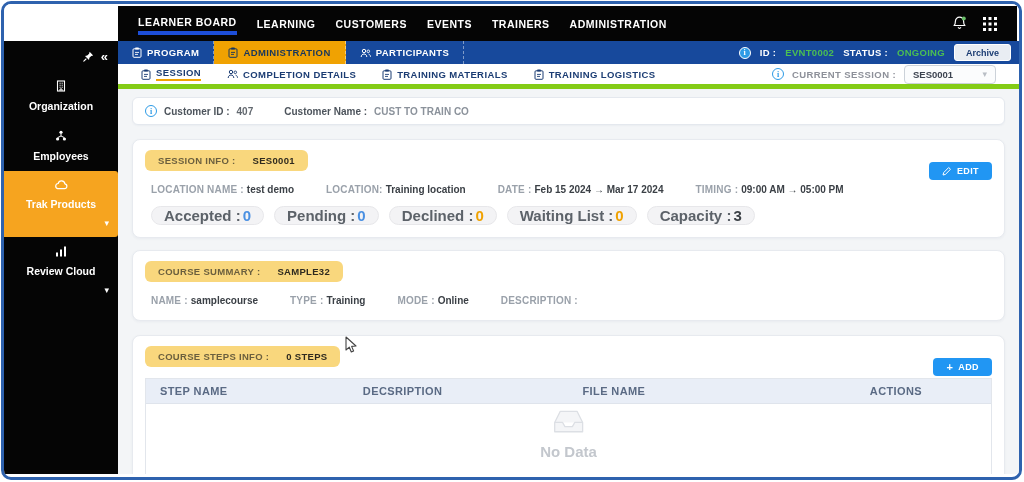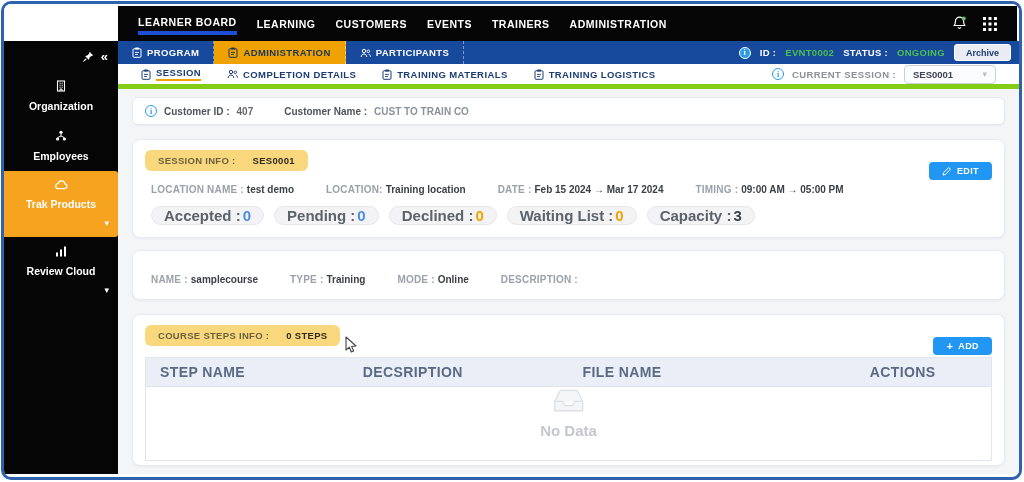--- a/index.html
+++ b/index.html
@@ -67,21 +67,21 @@
   .field .f-lbl { color:#9aa1aa; font-weight:600; letter-spacing:.2px; }
   .field .f-val { color:#3b4046; font-weight:800; margin-left:3px; }
 
   .stats-row { display:flex; gap:10px; margin:11px 0 0 6px; }
   .stat-pill { background:#f3f3f5; border:1px solid #e7e7ea; border-radius:12px; padding:0 12px; font-size:15px; font-weight:700; color:#5c6269; white-space:nowrap; }
   .stat-pill .pill-num { font-weight:800; margin-left:2px; }
 
   
   .table-wrap { margin-top:11px; border:1px solid #e2e6ec; background:#ffffff; height:104px; position:relative; overflow:hidden; }
   .t-header { display:grid; grid-template-columns:24% 26% 34% 16%; background:#e9eef7; border-bottom:1px solid #dfe4ec; }
-  .t-header .th { padding:6px 0 6px 14px; font-size:14px; font-weight:700; color:#5a6a84; letter-spacing:.4px; }
+  .t-header .th { padding:6px 0 6px 14px; font-size:11px; font-weight:700; color:#5a6a84; letter-spacing:.4px; }
   .t-empty { position:absolute; left:50%; top:54%; transform:translate(-50%,-50%); text-align:center; }
   .t-empty .nd-text { font-size:15px; color:#c3c7cd; font-weight:600; margin-top:3px; }
 
   .info-dot { width:12px; height:12px; border-radius:50%; border:1.5px solid #2e9be6; color:#2e9be6; font-size:8px; font-weight:800; display:inline-flex; align-items:center; justify-content:center; font-family:"Liberation Serif",serif; flex-shrink:0; }
   .cursor { position:absolute; left:340px; top:332px; pointer-events:none; }
 </style>
 </head>
 <body>
 
 <div class="frame">
@@ -292,20 +292,24 @@
           <div class="stats-row">
             <span class="stat-pill"><span>Accepted :</span><span class="pill-num" style="color: rgb(74, 144, 226);">0</span></span>
             <span class="stat-pill"><span>Pending :</span><span class="pill-num" style="color: rgb(74, 144, 226);">0</span></span>
             <span class="stat-pill"><span>Declined :</span><span class="pill-num" style="color: rgb(240, 162, 2);">0</span></span>
             <span class="stat-pill"><span>Waiting List :</span><span class="pill-num" style="color: rgb(240, 162, 2);">0</span></span>
             <span class="stat-pill"><span>Capacity :</span><span class="pill-num" style="color: rgb(59, 64, 70);">3</span></span>
           </div>
         </div>
 
         <div class="card summary">
+          <span class="yellow-badge">
+            <span>COURSE SUMMARY :</span>
+            <b>SAMPLE32</b>
+          </span>
           <div class="fields-row">
             <span class="field"><span class="f-lbl">NAME :</span><span class="f-val">samplecourse</span></span>
             <span class="field"><span class="f-lbl">TYPE :</span><span class="f-val">Training</span></span>
             <span class="field"><span class="f-lbl">MODE :</span><span class="f-val">Online</span></span>
             <span class="field"><span class="f-lbl">DESCRIPTION :</span><span class="f-val"></span></span>
           </div>
         </div>
 
         <div class="card steps">
           <span class="yellow-badge">

